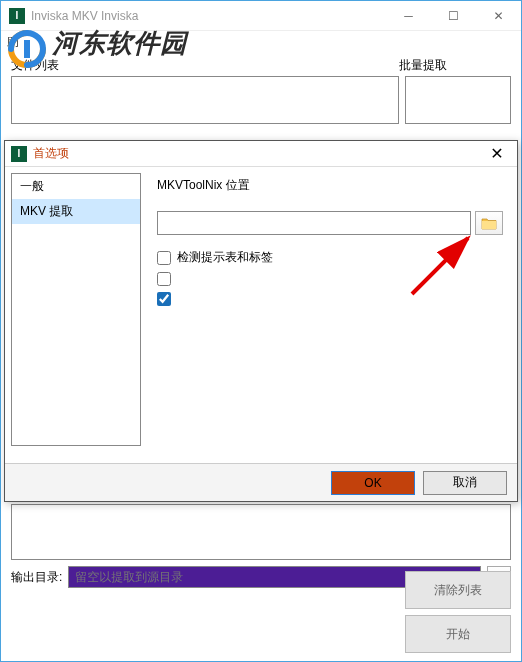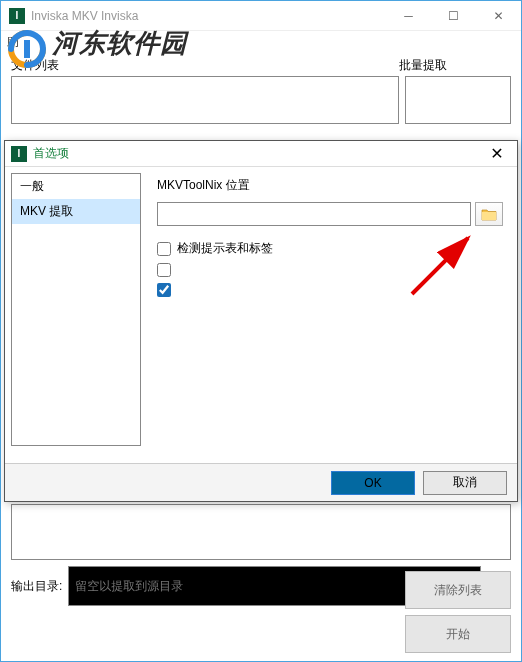--- a/index.html
+++ b/index.html
@@ -28,50 +28,50 @@
 .lists-row { display:flex; padding: 0 10px; gap:6px; }
 .file-list { flex:1; height: 48px; border: 1px solid #888; background:#fff; }
 .batch-list { width: 106px; height: 48px; border:1px solid #888; background:#fff; }
 
 .mid-area { height: 380px; }
 
 .bottom-box { margin: 0 10px; border:1px solid #888; height: 56px; background:#fff; }
 
 .output-row { display:flex; align-items:center; padding: 6px 10px; gap:6px; }
 .output-row label { white-space:nowrap; }
-.output-row input { flex:1; height:40px; border:1px solid #888; padding: 0 6px; color:#888; background:#000000; }
+.output-row input { flex:1; height:22px; border:1px solid #888; padding: 0 6px; color:#888; background:#4c1d95; }
 .folder-btn { width:24px; height:22px; border:1px solid #aaa; background: linear-gradient(#fff,#eee); display:flex; align-items:center; justify-content:center; }
 
 .right-buttons { position:absolute; right:10px; bottom:8px; width:106px; display:flex; flex-direction:column; gap:6px; }
 .right-buttons button { height:38px; border:1px solid #bbb; background:#e6e6e6; color:#666; }
 
 
 .pref-dialog { position:absolute; top:140px; left:4px; width:514px; height:362px; background:#fff; border:1px solid #555; box-shadow: 2px 2px 8px rgba(0,0,0,0.25); z-index:10; }
 .pref-titlebar { height:26px; background:#fff; border-bottom:1px solid #ddd; display:flex; align-items:center; padding-left:6px; }
 .pref-titlebar .app-icon { width:16px; height:16px; background:#0b5c3a; margin-right:6px; display:flex; align-items:center; justify-content:center; color:#fff; font-size:10px; font-weight:bold;}
-.pref-titlebar .title { flex:1; color:#15803d; }
+.pref-titlebar .title { flex:1; color:#c2410c; }
 .pref-titlebar .close { width:40px; height:26px; display:flex; align-items:center; justify-content:center; font-size:16px; }
 
 .pref-body { display:flex; height: 296px; }
 .pref-sidebar { width:130px; border:1px solid #888; margin:6px 0 17px 6px; background:#fff; }
 .pref-sidebar .item { padding:4px 8px; }
 .pref-sidebar .item.selected { background:#cde8ff; }
 
 .pref-content { flex:1; padding:10px 14px 6px 16px; position:relative; }
-.pref-content .lbl { margin-bottom:8px; font-weight:normal; }
+.pref-content .lbl { margin-bottom:17px; font-weight:normal; }
 .path-row { display:flex; gap:4px; margin-bottom:14px; }
 .path-row input { flex:1; height:24px; border:1px solid #888; background:#fff; }
 .browse-btn { width:28px; height:24px; border:1px solid #aaa; background:linear-gradient(#fefefe,#f0f0f0); display:flex; align-items:center; justify-content:center; }
 
 .check-row { display:flex; align-items:center; gap:6px; margin-bottom:6px; }
 .check-row input[type=checkbox] { width:14px; height:14px; accent-color:#1a6fb8; }
 
 .pref-footer { height:38px; border-top:1px solid #ccc; display:flex; justify-content:flex-end; align-items:center; padding-right:10px; gap:8px; background:#f4f4f4; }
 .pref-footer button { width:84px; height:24px; border:1px solid #888; background:#e8e8e8; }
-.pref-footer button.ok { border:1px solid #2b7cd3; background:#0369a1;text-align:center; }
+.pref-footer button.ok { border:1px solid #2b7cd3; background:#c2410c;text-align:center; }
 
 
 .arrow { position:absolute; top:232px; left:402px; z-index:20; pointer-events:none; }
 
 
 .folder-svg { width:16px; height:14px; }
 </style>
 </head>
 <body>
 

